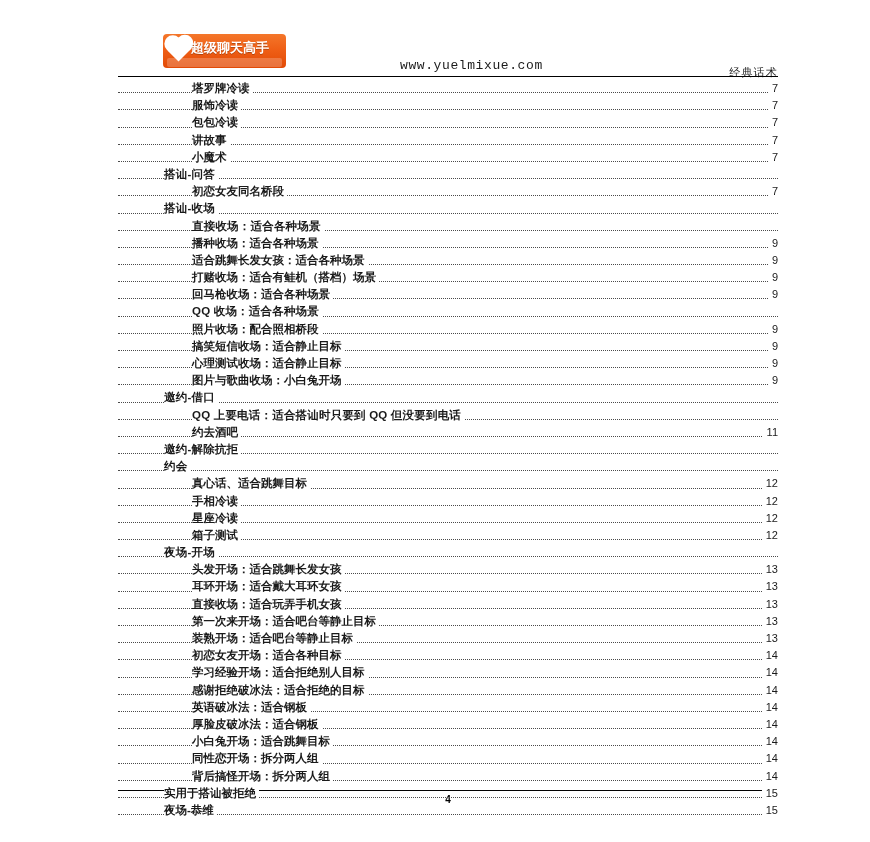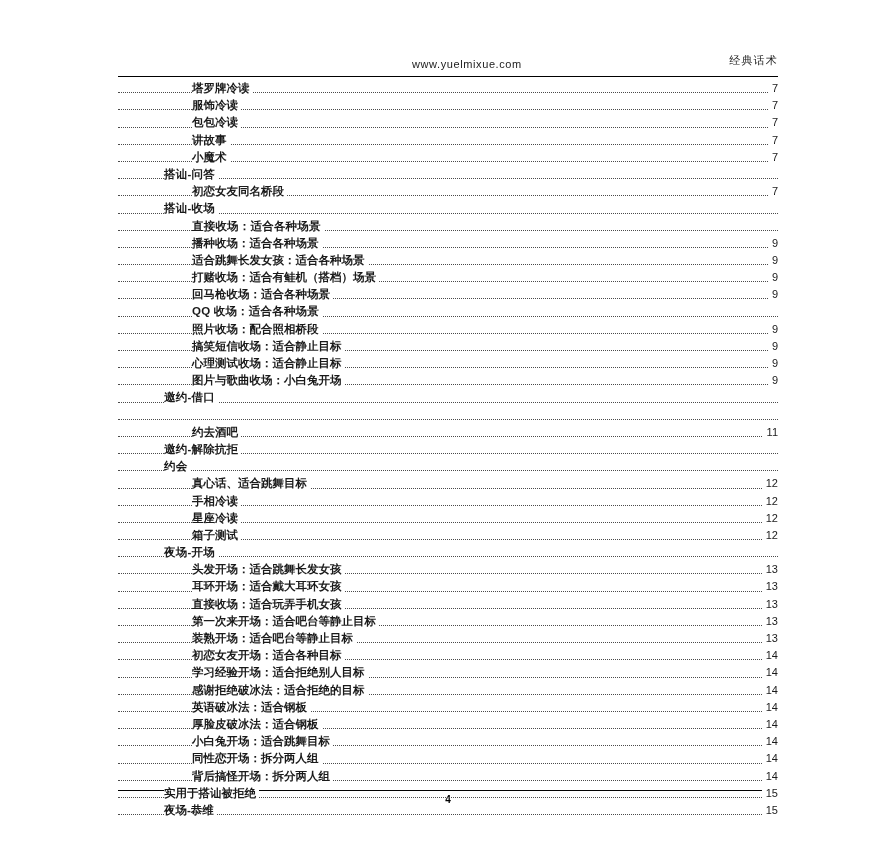--- a/index.html
+++ b/index.html
@@ -82,30 +82,29 @@
     bottom: 1px;
     right: 4px;
     height: 9px;
     background: rgba(255,255,255,.22);
     border-radius: 2px;
   }
   .header-url {
     position: absolute;
     left: 282px;
     top: 30px;
-    font-size: 11px;
+    font-size: 13px;
     color: #1b1b1b;
     letter-spacing: .6px;
-    font-family: Liberation Sans, sans-serif;
-    margin-left: 12px;
+    font-family: Liberation Mono, monospace;
   }
   .header-right {
     position: absolute;
     right: 0px;
-    top: 25px;
+    top: 37px;
     font-size: 11px;
     color: #1b1b1b;
     letter-spacing: 1.2px;
   }
   .rule {
     position: absolute;
     left: 118px;
     top: 76px;
     width: 660px;
     height: 0;
@@ -177,20 +176,25 @@
   .bold .label, .bold .pageno { font-weight: bold; margin-top: 44px; }
   .toc-row.bold .label { letter-spacing: .2px; }
 </style>
 </head>
 <body>
 
 <div class="page">
   <div class="sheet">
 
     <div class="header">
+      <div class="logo">
+        <span class="heart"></span>
+        <span class="logo-text">超级聊天高手</span>
+        <span class="logo-sub"></span>
+      </div>
       <div class="header-url">www.yuelmixue.com</div>
       <div class="header-right">经典话术</div>
     </div>
 
     <div class="rule"></div>
 
     <div class="toc" id="toc-list">
         <div class="toc-row lvl2"><span class="leader"></span><span class="label">塔罗牌冷读</span><span class="pageno">7</span></div>
         <div class="toc-row lvl2"><span class="leader"></span><span class="label">服饰冷读</span><span class="pageno">7</span></div>
         <div class="toc-row lvl2"><span class="leader"></span><span class="label">包包冷读</span><span class="pageno">7</span></div>
@@ -203,21 +207,21 @@
         <div class="toc-row lvl2"><span class="leader"></span><span class="label">播种收场：适合各种场景</span><span class="pageno">9</span></div>
         <div class="toc-row lvl2"><span class="leader"></span><span class="label">适合跳舞长发女孩：适合各种场景</span><span class="pageno">9</span></div>
         <div class="toc-row lvl2"><span class="leader"></span><span class="label">打赌收场：适合有鲑机（搭档）场景</span><span class="pageno">9</span></div>
         <div class="toc-row lvl2"><span class="leader"></span><span class="label">回马枪收场：适合各种场景</span><span class="pageno">9</span></div>
         <div class="toc-row lvl2 bold"><span class="leader"></span><span class="label">QQ 收场：适合各种场景</span><span class="pageno">9</span></div>
         <div class="toc-row lvl2"><span class="leader"></span><span class="label">照片收场：配合照相桥段</span><span class="pageno">9</span></div>
         <div class="toc-row lvl2"><span class="leader"></span><span class="label">搞笑短信收场：适合静止目标</span><span class="pageno">9</span></div>
         <div class="toc-row lvl2"><span class="leader"></span><span class="label">心理测试收场：适合静止目标</span><span class="pageno">9</span></div>
         <div class="toc-row lvl2"><span class="leader"></span><span class="label">图片与歌曲收场：小白兔开场</span><span class="pageno">9</span></div>
         <div class="toc-row lvl1 bold"><span class="leader"></span><span class="label">邀约-借口</span><span class="pageno">11</span></div>
-        <div class="toc-row lvl2 bold"><span class="leader"></span><span class="pageno">11</span></div>
+        <div class="toc-row lvl2 bold"><span class="leader"></span><span class="label">QQ 上要电话：适合搭讪时只要到 QQ 但没要到电话</span><span class="pageno">11</span></div>
         <div class="toc-row lvl2"><span class="leader"></span><span class="label">约去酒吧</span><span class="pageno">11</span></div>
         <div class="toc-row lvl1 bold"><span class="leader"></span><span class="label">邀约-解除抗拒</span><span class="pageno">11</span></div>
         <div class="toc-row lvl1 bold"><span class="leader"></span><span class="label">约会</span><span class="pageno">12</span></div>
         <div class="toc-row lvl2"><span class="leader"></span><span class="label">真心话、适合跳舞目标</span><span class="pageno">12</span></div>
         <div class="toc-row lvl2"><span class="leader"></span><span class="label">手相冷读</span><span class="pageno">12</span></div>
         <div class="toc-row lvl2"><span class="leader"></span><span class="label">星座冷读</span><span class="pageno">12</span></div>
         <div class="toc-row lvl2"><span class="leader"></span><span class="label">箱子测试</span><span class="pageno">12</span></div>
         <div class="toc-row lvl1 bold"><span class="leader"></span><span class="label">夜场-开场</span><span class="pageno">13</span></div>
         <div class="toc-row lvl2"><span class="leader"></span><span class="label">头发开场：适合跳舞长发女孩</span><span class="pageno">13</span></div>
         <div class="toc-row lvl2"><span class="leader"></span><span class="label">耳环开场：适合戴大耳环女孩</span><span class="pageno">13</span></div>

